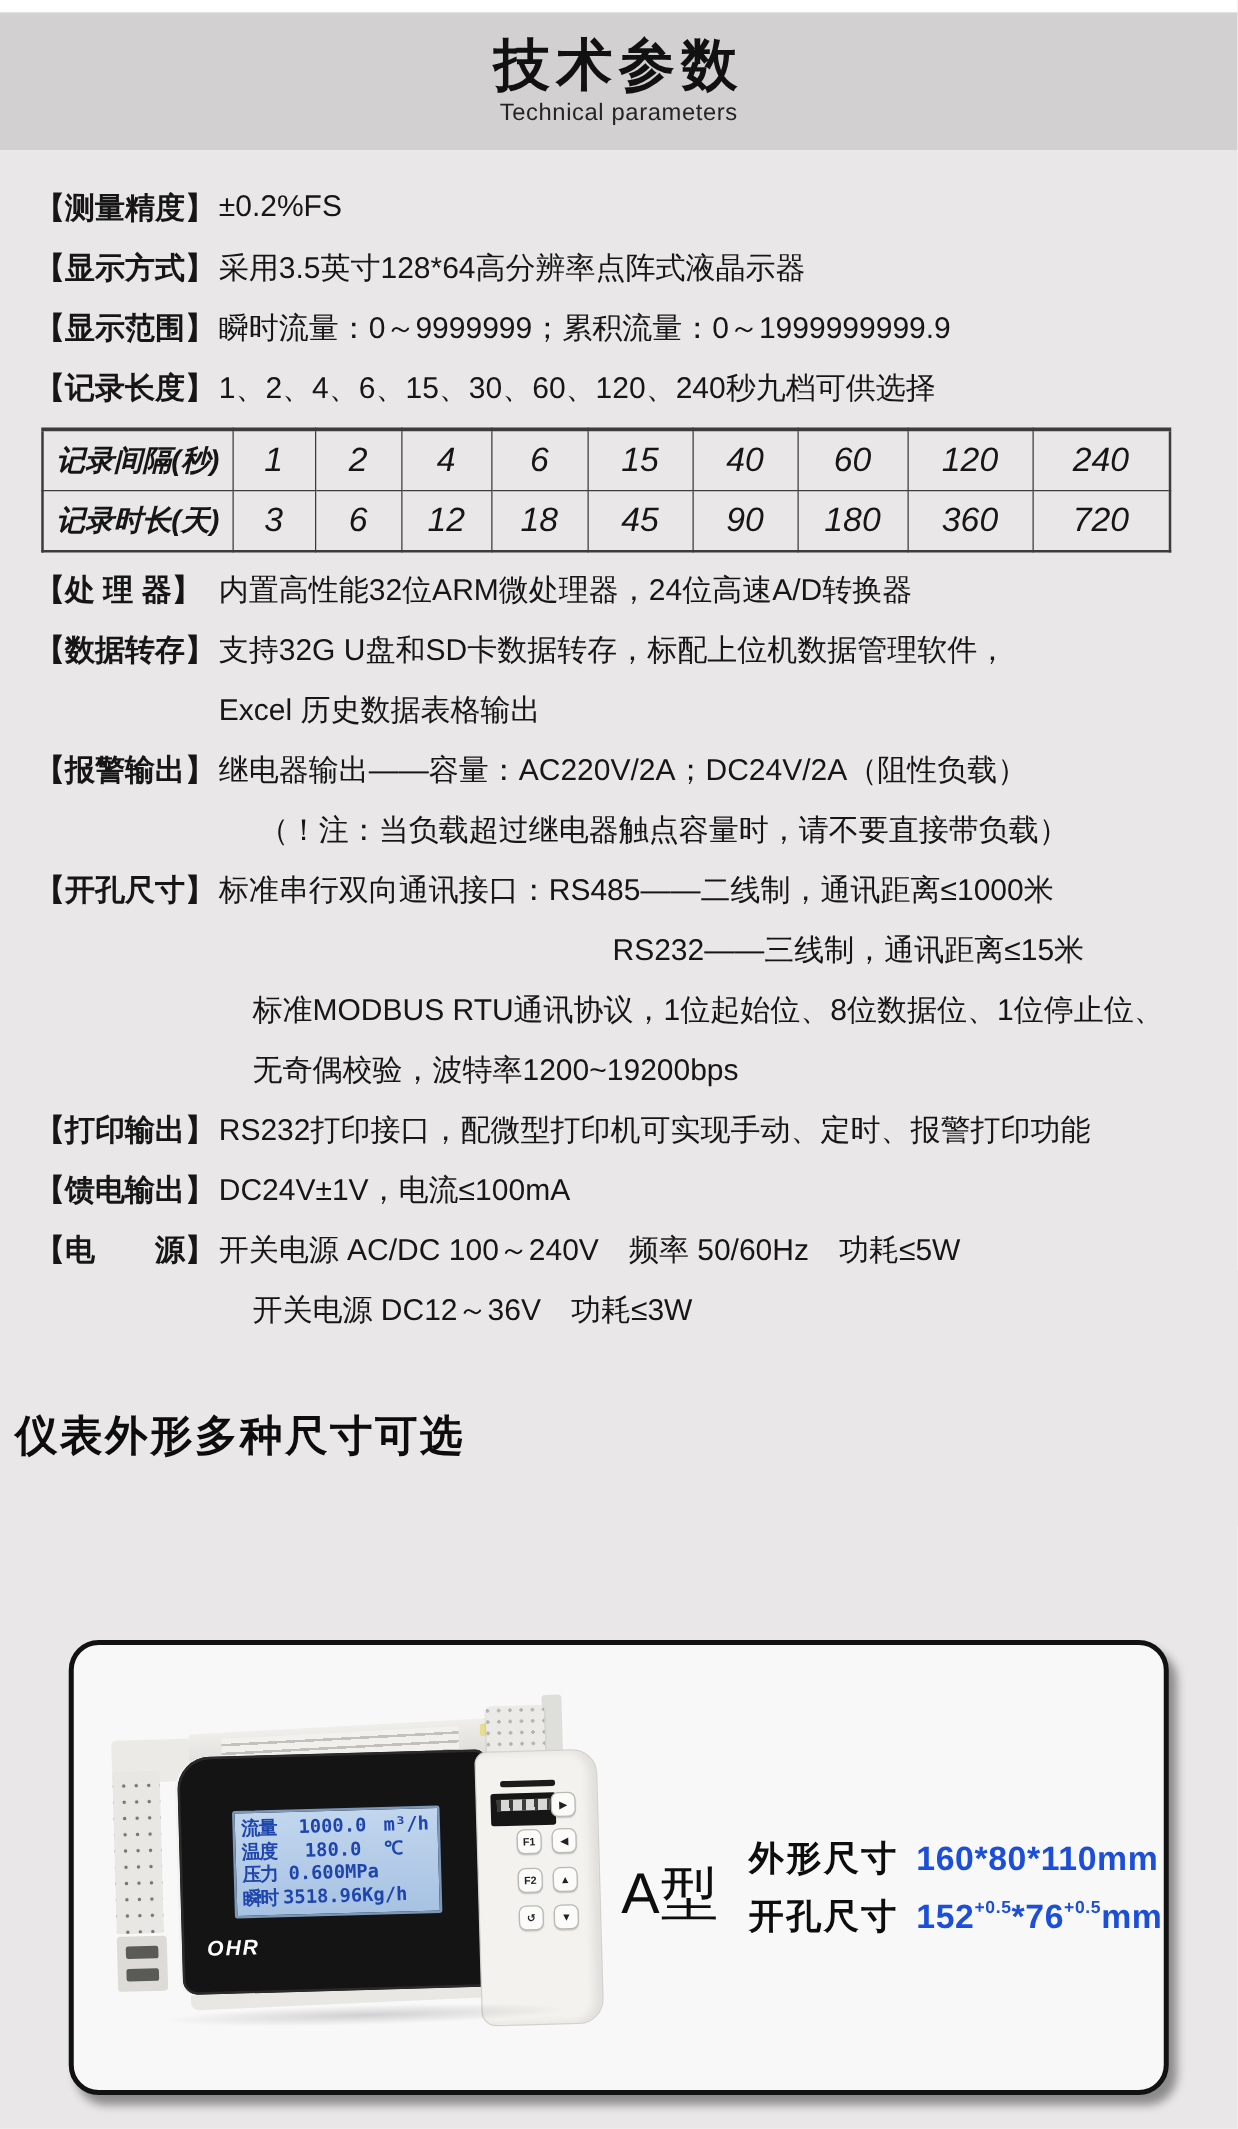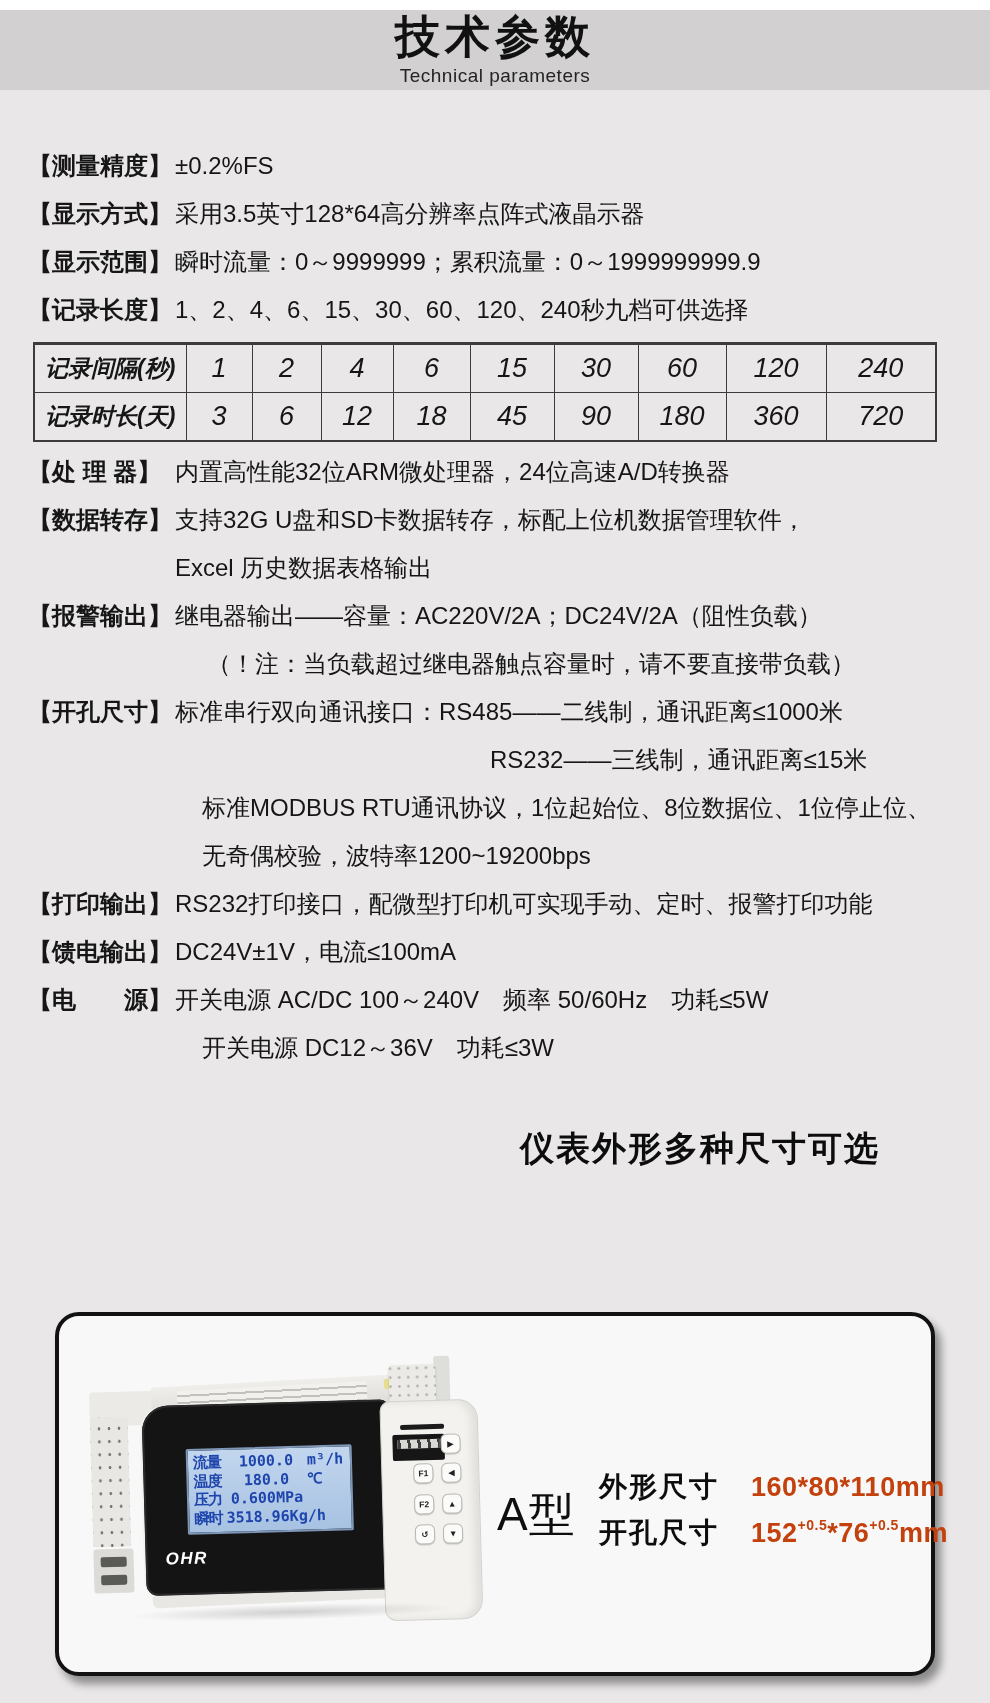--- a/index.html
+++ b/index.html
@@ -3,21 +3,21 @@
 <meta charset="utf-8">
 <style>
   html,body{margin:0;padding:0;}
   .page{
     position:relative;width:990px;height:1703px;margin:0 auto;
     background:#e9e7e7;overflow:hidden;
     font-family:"Liberation Sans","DejaVu Sans",sans-serif;color:#161616;
   }
   .top-strip{position:absolute;left:0;top:0;width:990px;height:10px;background:#ffffff;}
   .band{
-    position:absolute;left:0;top:10px;width:990px;height:80px;background:#d2d0d0;
+    position:absolute;left:0;top:10px;width:990px;height:110px;background:#d2d0d0;
     display:flex;flex-direction:column;align-items:center;justify-content:center;
   }
   .band-title{font-size:45px;font-weight:700;letter-spacing:5px;color:#111;line-height:1;}
   .band-sub{font-size:19px;font-weight:400;color:#242424;margin-top:6px;letter-spacing:0.5px;}
 
   .content{position:absolute;left:0;top:120px;width:880px;}
   .specs{padding:22px 0 0 28px;}
   .srow{height:48px;display:flex;align-items:center;font-size:24px;}
   .slabel{display:inline-block;width:147px;flex:0 0 147px;font-weight:600;letter-spacing:0;white-space:nowrap;}
   .stext{font-weight:500;white-space:nowrap;}
@@ -29,21 +29,21 @@
     border-collapse:collapse;table-layout:fixed;width:902px;margin:8px 0 6px 5px;
     border:2.5px solid #3c3c3c;border-top-width:3.5px;
   }
   table.rec td{
     border:1.5px solid #3c3c3c;height:47px;text-align:center;vertical-align:middle;
     font-size:27px;font-weight:500;padding:0;overflow:hidden;font-style:italic;
   }
   table.rec td.rowhead{font-size:23px;font-weight:600;}
 
   .sec-title{
-    margin-top:54px;text-align:right;font-size:34px;font-weight:700;letter-spacing:2px;color:#0d0d0d;
+    margin-top:54px;text-align:left;font-size:34px;font-weight:700;letter-spacing:2px;color:#0d0d0d;padding-left:12px;
   }
 
   .card{
     position:relative;margin:140px 0 0 55px;width:880px;height:364px;
     background:#f8f8f8;border:4px solid #121212;border-radius:24px;
     box-shadow:6px 8px 8px rgba(0,0,0,0.40);
     box-sizing:border-box;
   }
 
   
@@ -109,21 +109,21 @@
   .dev-base{position:absolute;left:66px;top:242px;width:300px;height:12px;background:#e9e7e3;border-radius:0 0 6px 6px;transform:skewY(-1deg);}
   .dev-shadow{position:absolute;left:40px;top:256px;width:330px;height:16px;
     background:radial-gradient(ellipse at center,rgba(0,0,0,.16),rgba(0,0,0,0) 70%);}
 
   .model{
     position:absolute;left:438px;top:168px;font-size:46px;font-weight:500;color:#0e0e0e;letter-spacing:1px;
   }
   .dims{position:absolute;left:540px;top:152px;width:330px;}
   .dim-row{display:flex;align-items:baseline;height:46px;white-space:nowrap;text-align:center;}
   .dim-label{font-size:28px;font-weight:700;letter-spacing:2px;color:#0d0d0d;}
-  .dim-value{font-size:27px;font-weight:700;margin-left:32px;color:#c2410c;letter-spacing:0.5px;}
+  .dim-value{font-size:27px;font-weight:700;margin-left:14px;color:#1d4ed8;letter-spacing:0.5px;}
   .dim-value sup{font-size:14px;font-weight:700;position:relative;top:-2px;}
 </style>
 </head>
 <body>
 
 <div class="page">
   <div class="top-strip"></div>
 
   <div class="band">
     <div class="band-title">技术参数</div>
@@ -164,21 +164,21 @@
             <col style="width:110px">
         </colgroup>
         <tbody>
             <tr>
           <td class="rowhead">记录间隔(秒)</td>
           <td>1</td>
           <td>2</td>
           <td>4</td>
           <td>6</td>
           <td>15</td>
-          <td>30</td>
+          <td>40</td>
           <td>60</td>
           <td>120</td>
           <td>240</td>
         </tr>
         <tr>
           <td class="rowhead">记录时长(天)</td>
           <td>3</td>
           <td>6</td>
           <td>12</td>
           <td>18</td>

